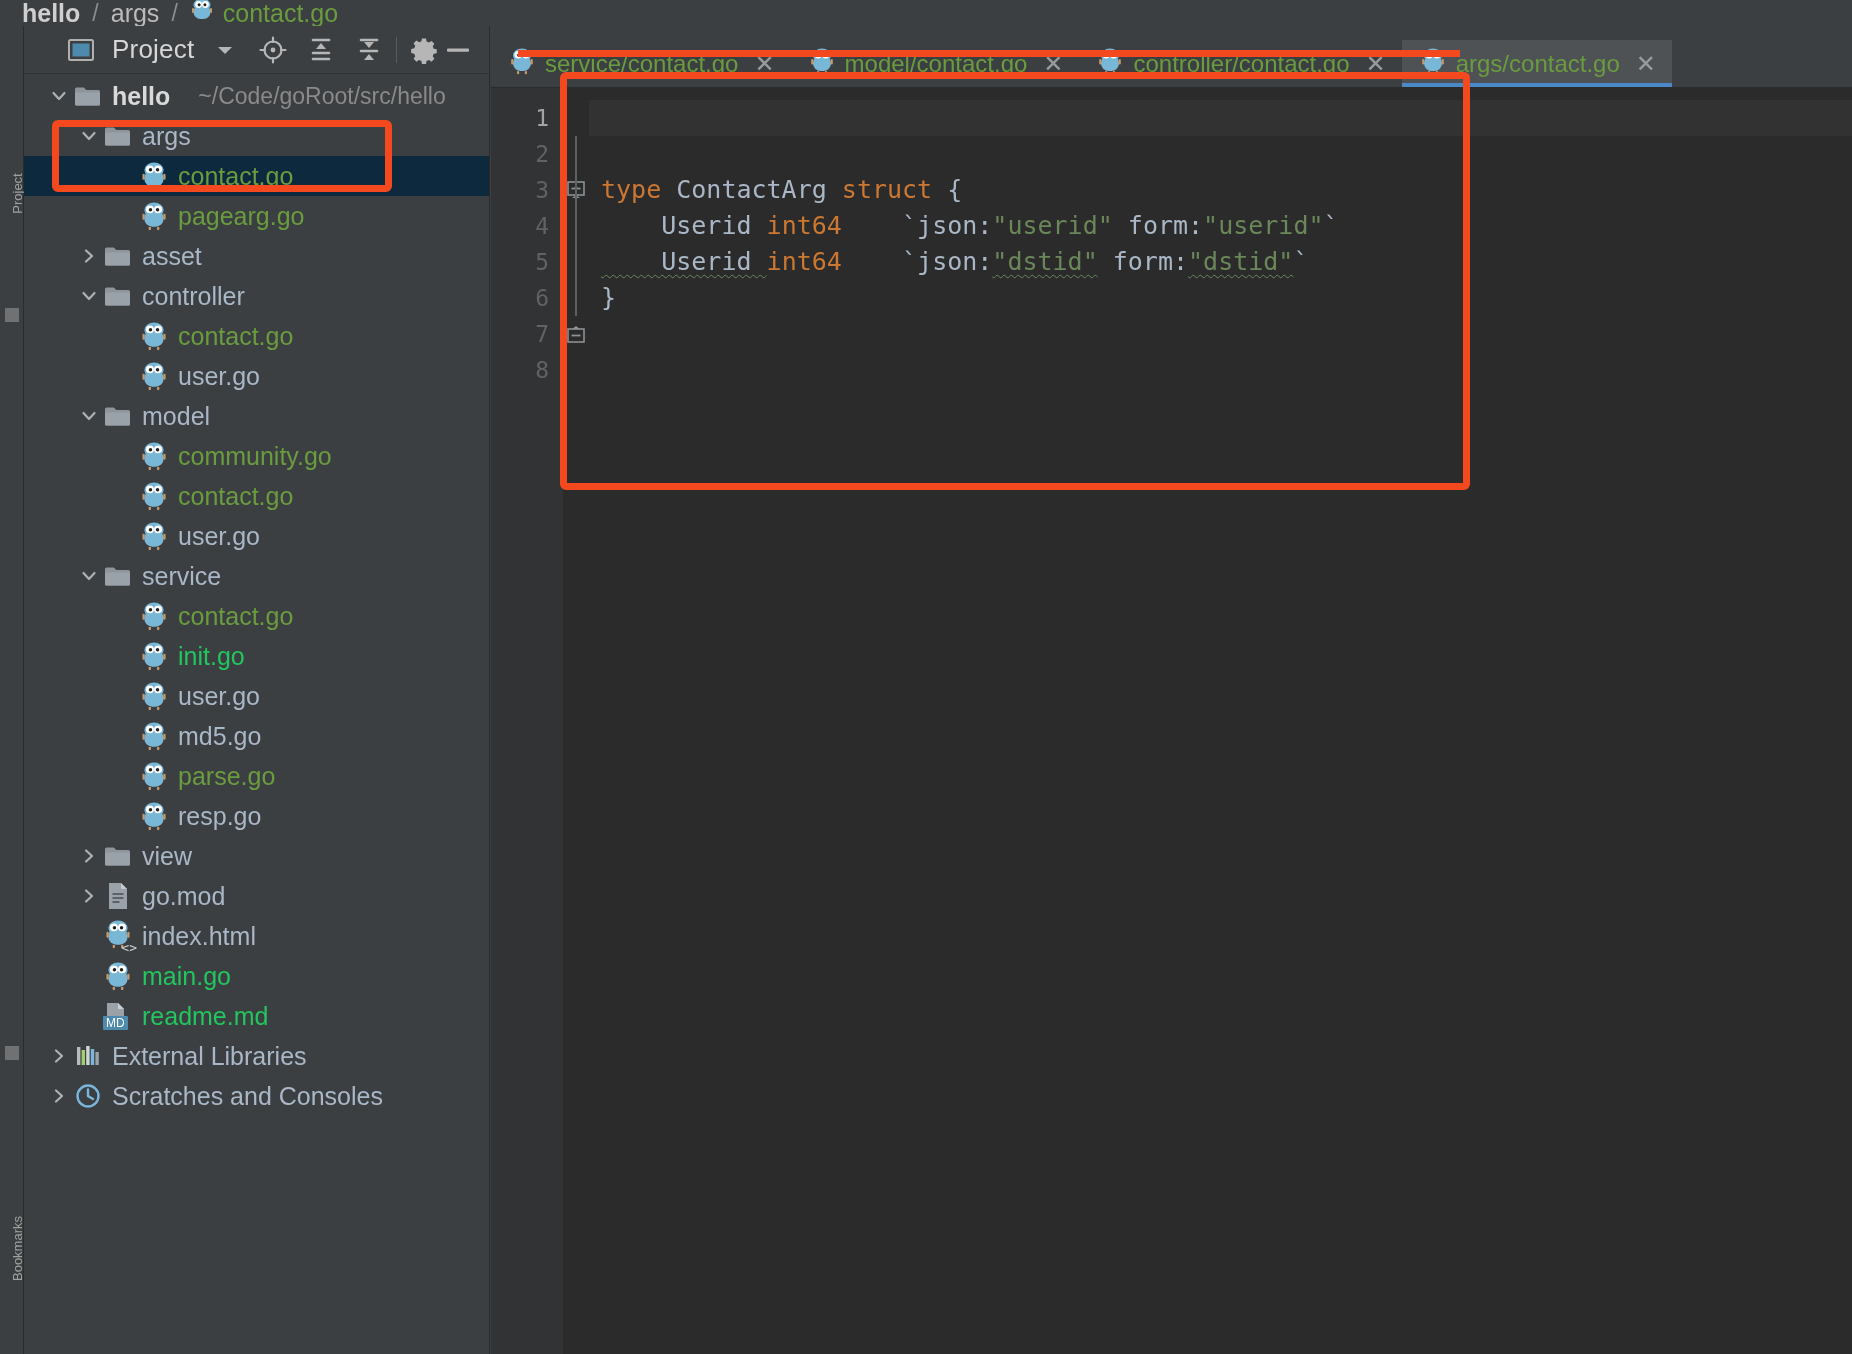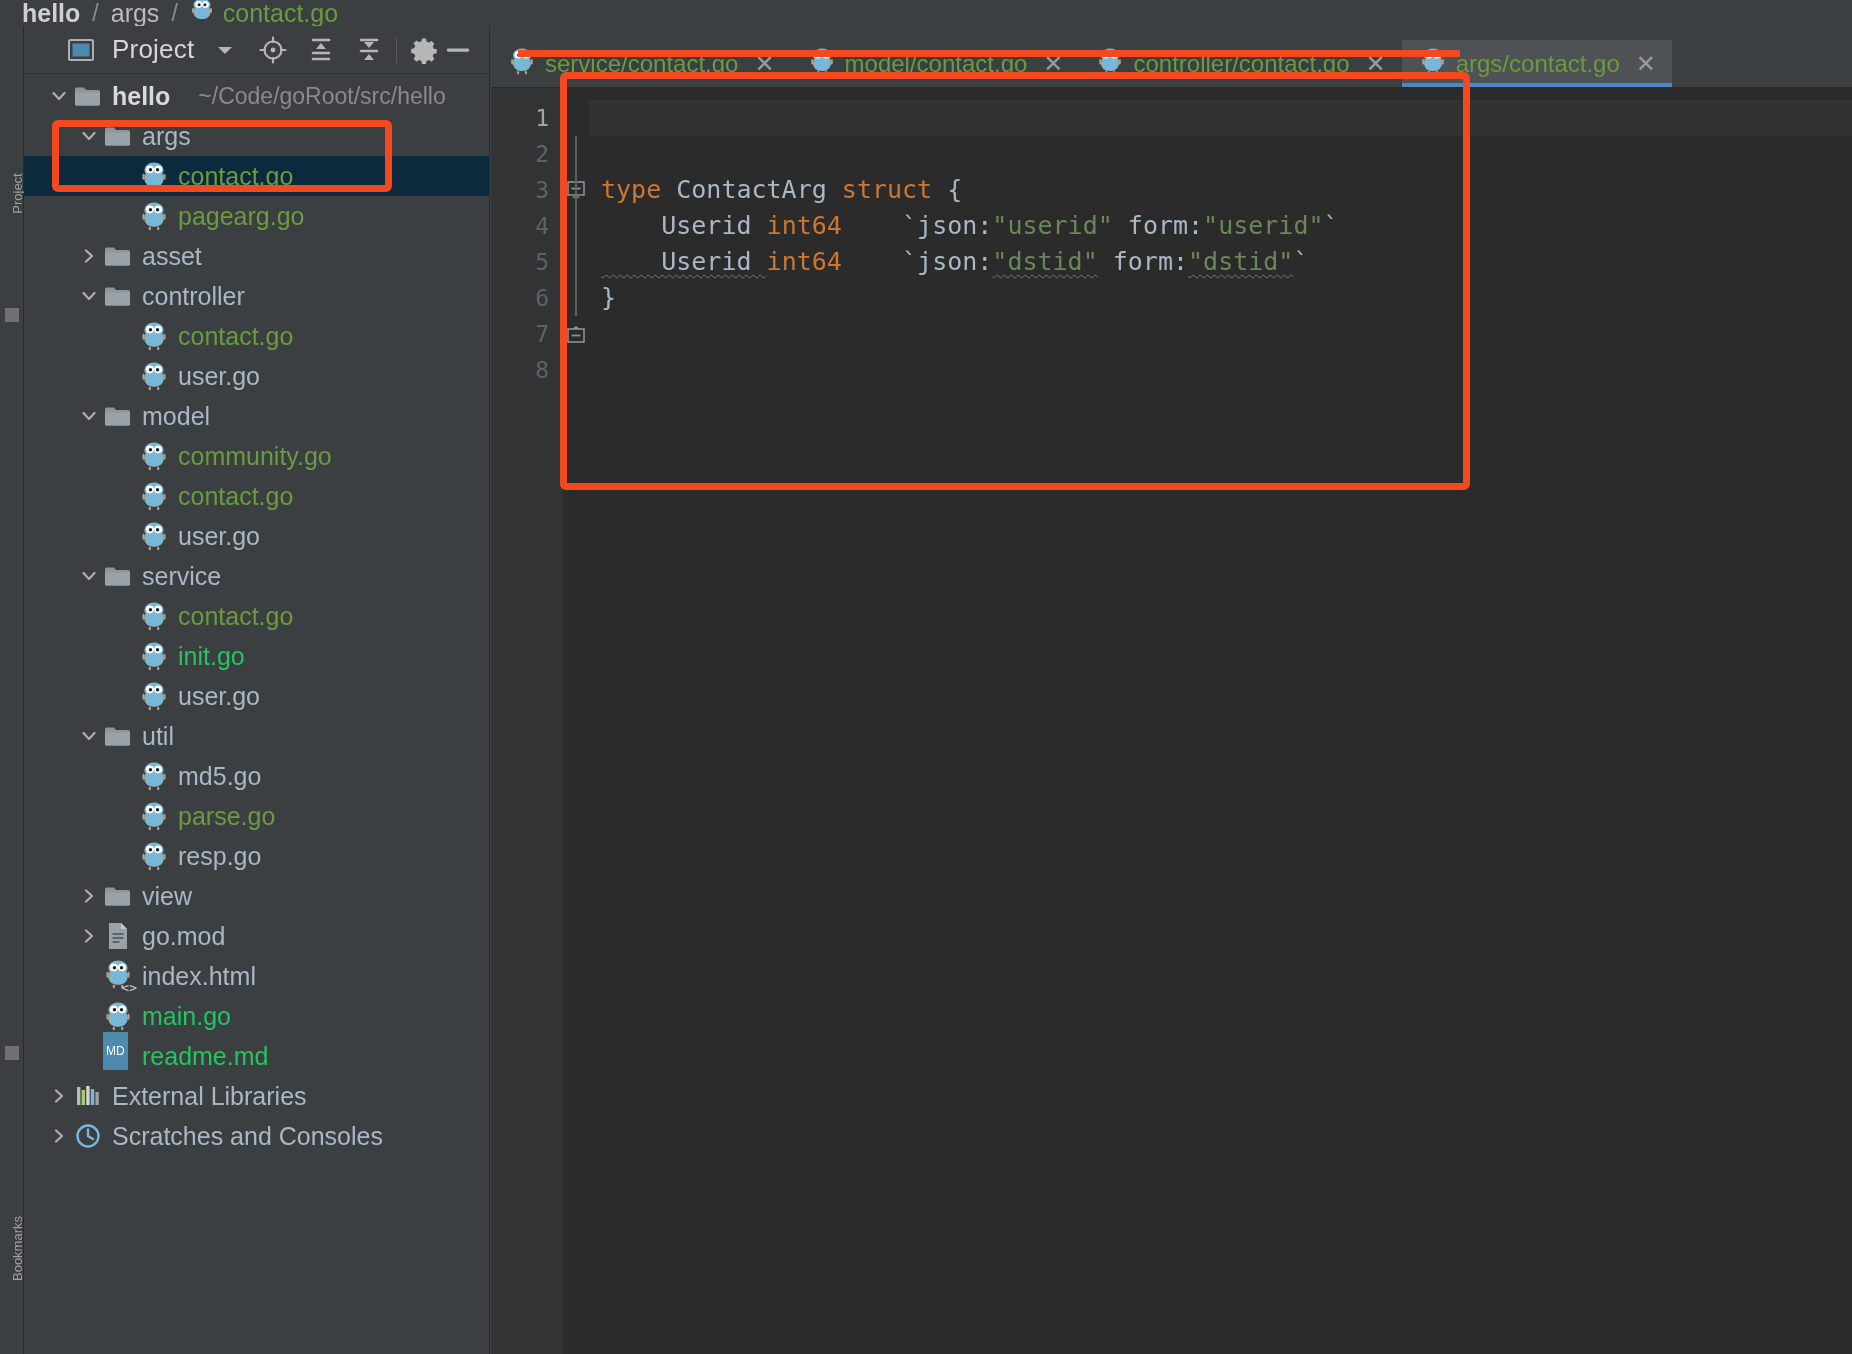--- a/index.html
+++ b/index.html
@@ -502,34 +502,20 @@
               <circle cx="9.7" cy="8.1" r="1.6" fill="#1e1e1e"></circle>
               <circle cx="16.3" cy="8.1" r="1.6" fill="#1e1e1e"></circle>
               <rect x="2.2" y="12" width="2.2" height="5.5" rx="1.1" fill="#c79a6b"></rect>
               <rect x="21.6" y="12" width="2.2" height="5.5" rx="1.1" fill="#c79a6b"></rect>
               <rect x="8" y="24" width="2.2" height="3.2" rx="1" fill="#c79a6b"></rect>
               <rect x="15.8" y="24" width="2.2" height="3.2" rx="1" fill="#c79a6b"></rect>
             </svg>
           </span>
           <span class="label plain">user.go</span>
         </div>
-        <div class="row d1">
-          <span class="arrow">
-            <svg width="18" height="18" viewBox="0 0 18 18">
-              <path d="M3.5 6 L9 12 L14.5 6" fill="none" stroke="#b0b0b0" stroke-width="2.2" stroke-linecap="round" stroke-linejoin="round"></path>
-            </svg>
-          </span>
-          <span class="icon-slot">
-            <svg width="28" height="22" viewBox="0 0 28 22">
-              <path d="M1 4a1.6 1.6 0 011.6-1.6h7.2l2.4 2.6h12.2A1.6 1.6 0 0126 6.6V19a1.6 1.6 0 01-1.6 1.6H2.6A1.6 1.6 0 011 19z" fill="#8d949b"></path>
-              <path d="M1 7.4h25V19a1.6 1.6 0 01-1.6 1.6H2.6A1.6 1.6 0 011 19z" fill="#9aa2a9"></path>
-            </svg>
-          </span>
-          <span class="label plain">util</span>
-        </div>
         <div class="row d2">
           <span class="arrow"></span>
           <span class="icon-slot">
             <svg width="28" height="30" viewBox="0 0 26 28">
               <ellipse cx="13" cy="8.5" rx="9" ry="7" fill="#79b7d6"></ellipse>
               <rect x="4" y="8.5" width="18" height="15.5" rx="7.5" fill="#79b7d6"></rect>
               <circle cx="9.2" cy="7.8" r="3.7" fill="#ffffff"></circle>
               <circle cx="16.8" cy="7.8" r="3.7" fill="#ffffff"></circle>
               <circle cx="9.7" cy="8.1" r="1.6" fill="#1e1e1e"></circle>
               <circle cx="16.3" cy="8.1" r="1.6" fill="#1e1e1e"></circle>
@@ -643,21 +629,21 @@
           <span class="label blue">main.go</span>
         </div>
         <div class="row d1">
           <span class="arrow"></span>
           <span class="icon-slot">
             <span style="position:relative;display:inline-block;width:30px;height:28px;">
               <svg width="24" height="24" viewBox="0 0 24 24" style="position:absolute;left:1px;top:0;">
                 <path d="M3 1h11l6 6v16H3z" fill="#9aa2a9"></path>
                 <path d="M14 1l6 6h-6z" fill="#c9ced3"></path>
               </svg>
-              <span style="position:absolute;left:0;bottom:0;background:#4e8aad;color:#fff;font-size:12px;font-family:'Liberation Sans',sans-serif;padding:12px 3px;line-height:14px;border-radius:1px;">MD</span>
+              <span style="position:absolute;left:0;bottom:0;background:#4e8aad;color:#fff;font-size:12px;font-family:'Liberation Sans',sans-serif;padding:0 3px;line-height:14px;border-radius:1px;">MD</span>
             </span>
           </span>
           <span class="label blue">readme.md</span>
         </div>
         <div class="row d0">
           <span class="arrow">
             <svg width="18" height="18" viewBox="0 0 18 18">
               <path d="M6 3.5 L12 9 L6 14.5" fill="none" stroke="#b0b0b0" stroke-width="2.2" stroke-linecap="round" stroke-linejoin="round"></path>
             </svg>
           </span>

